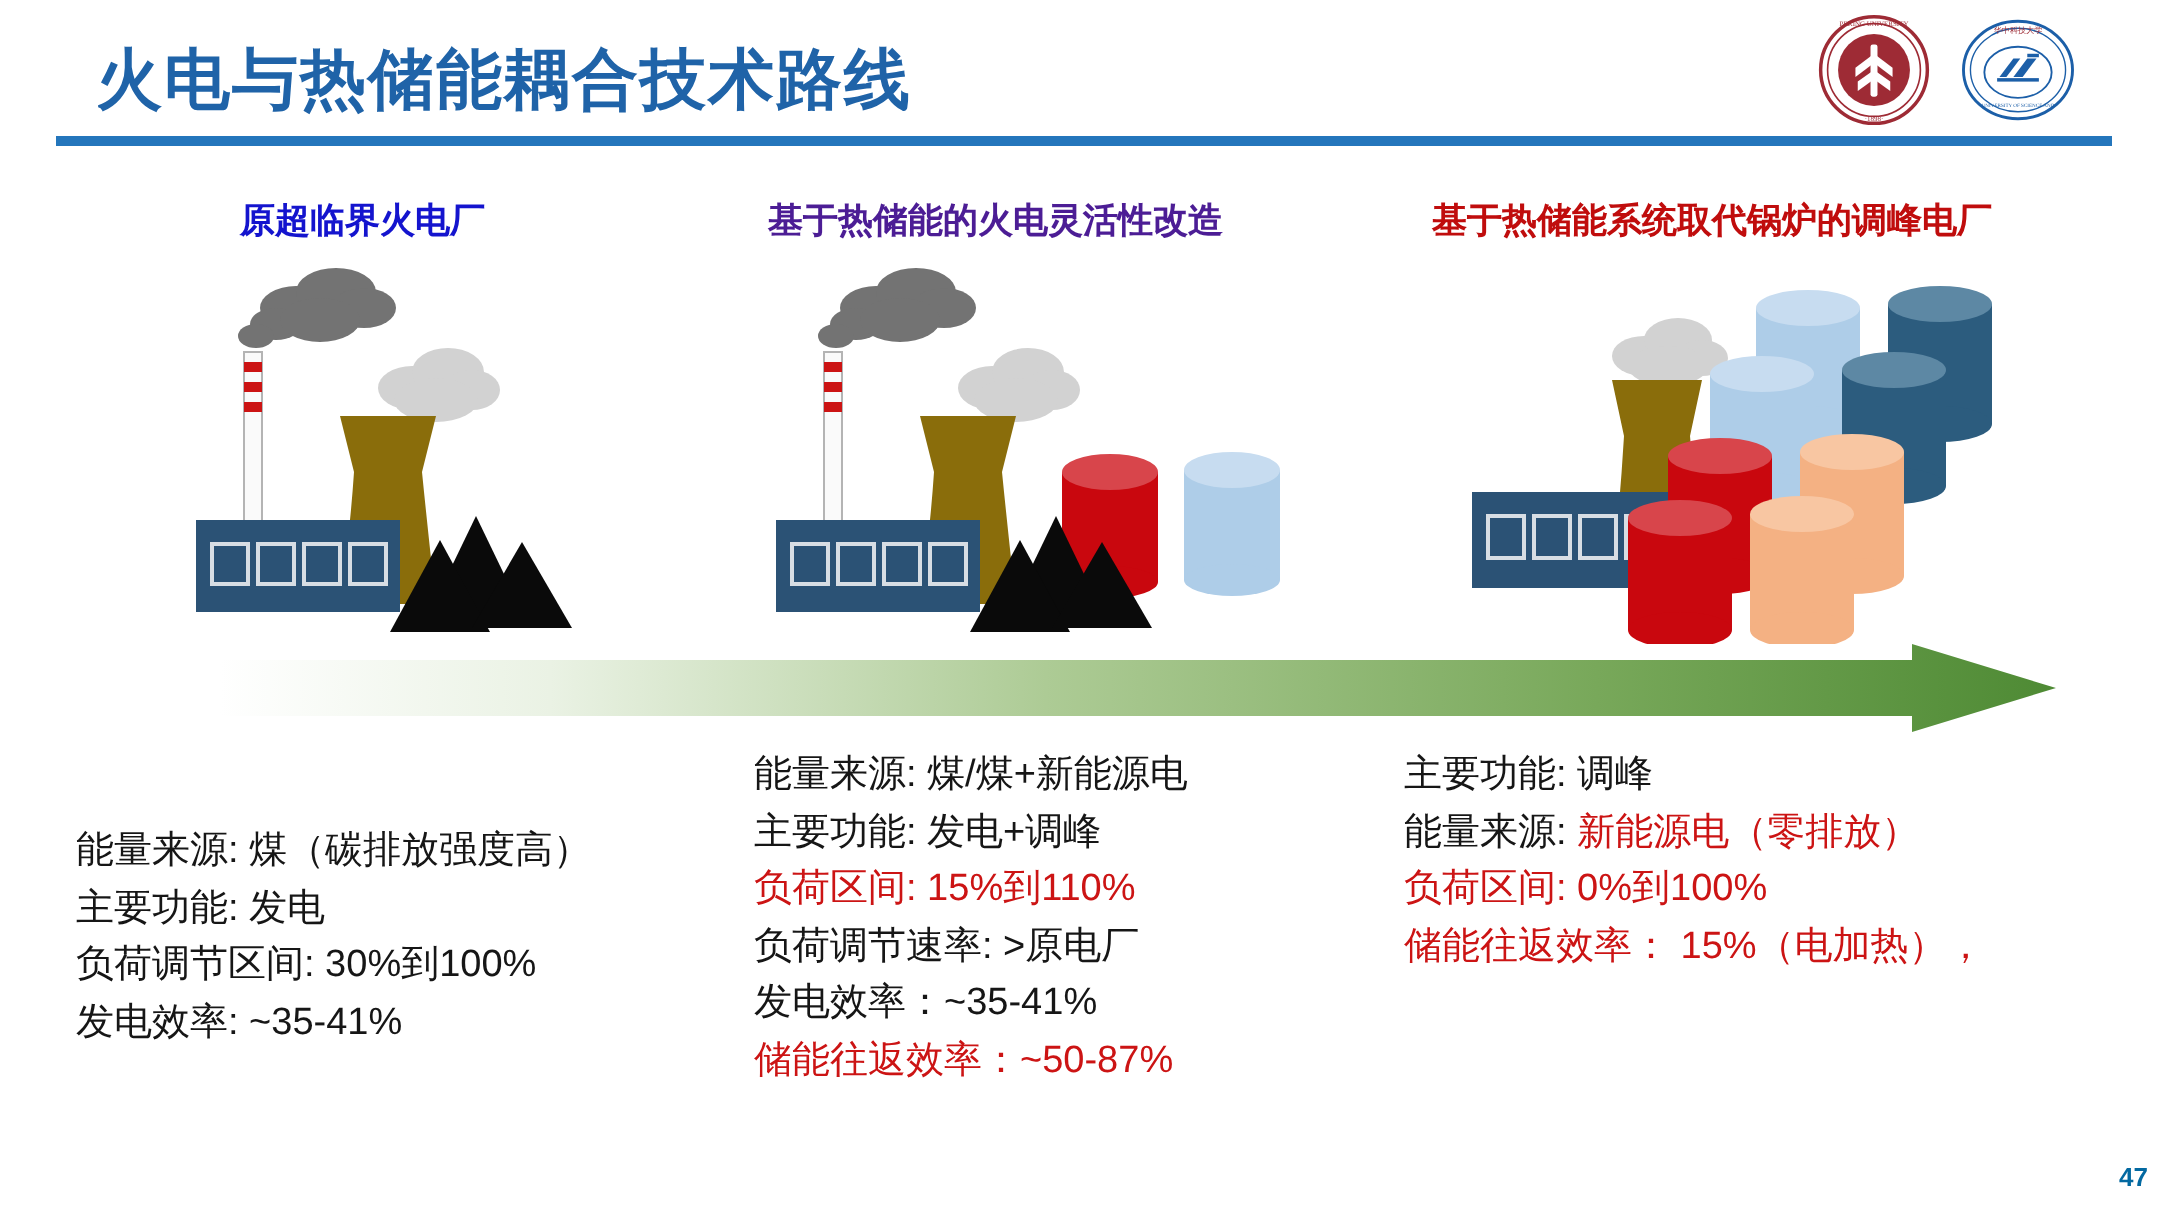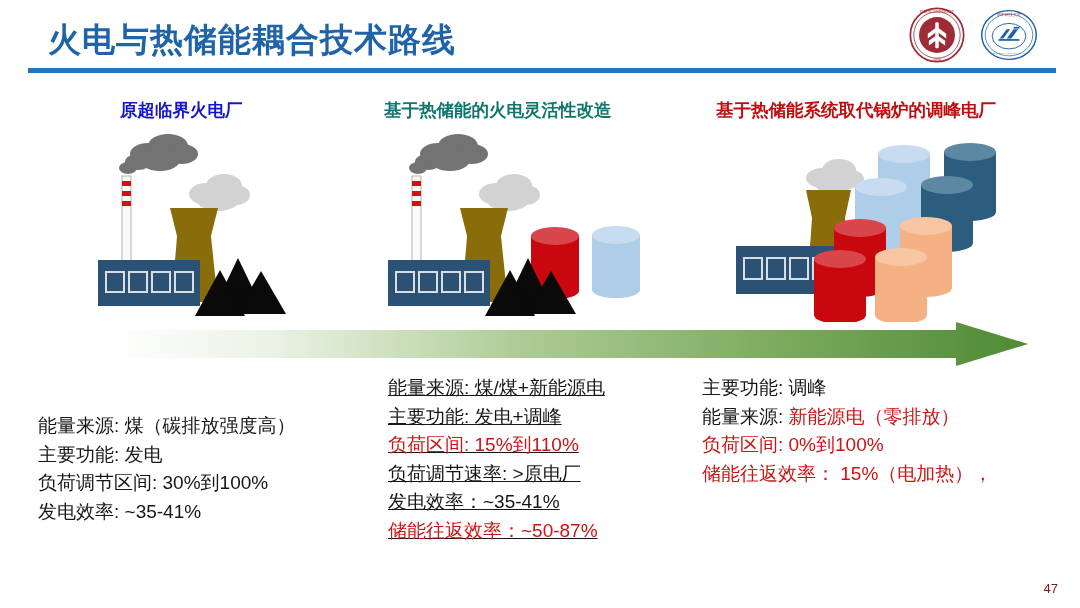--- a/index.html
+++ b/index.html
@@ -50,21 +50,21 @@
 
   
   .col-header {
     position: absolute;
     top: 98px;
     font-size: 17.5px;
     font-weight: bold;
     white-space: nowrap;
   }
   #col-header-1 { left: 120px; color: #1414CE; }
-  #col-header-2 { left: 384px; color: #0f766e; }
+  #col-header-2 { left: 384px; color: #4c1d95; }
   #col-header-3 { left: 716px; color: #C00D0D; }
 
   
   .illus {
     position: absolute;
     top: 132px;
     height: 190px;
   }
   #illus-1 { left: 78px;  width: 290px; }
   #illus-2 { left: 368px; width: 300px; }
@@ -81,34 +81,34 @@
 
   
   .spec-block {
     position: absolute;
     top: 374px;
     font-size: 19px;
     line-height: 28.5px;
     color: #161616;
   }
   #spec-block-1 { left: 38px;  width: 330px; margin-top: 38px; }
-  #spec-block-2 { left: 388px; width: 310px; text-decoration: underline; }
+  #spec-block-2 { left: 377px; width: 310px; }
   #spec-block-3 { left: 702px; width: 370px; }
   .spec-line { white-space: nowrap; }
   .spec-line.red { color: #CC1414; }
   .red-run { color: #CC1414; }
 
   
   #page-number {
     position: absolute;
-    right: 22px;
+    right: 6px;
     bottom: 12px;
     font-size: 13px;
-    color: #7f1d1d;
-    font-weight: normal;
+    color: #0369a1;
+    font-weight: bold;
   }
 </style>
 </head>
 <body>
 
 <div id="slide-title">火电与热储能耦合技术路线</div>
 <div id="title-rule"></div>
 
 <div id="logo-group">
   <svg id="logo-pku" class="logo-svg" width="58" height="58" viewBox="0 0 100 100">

